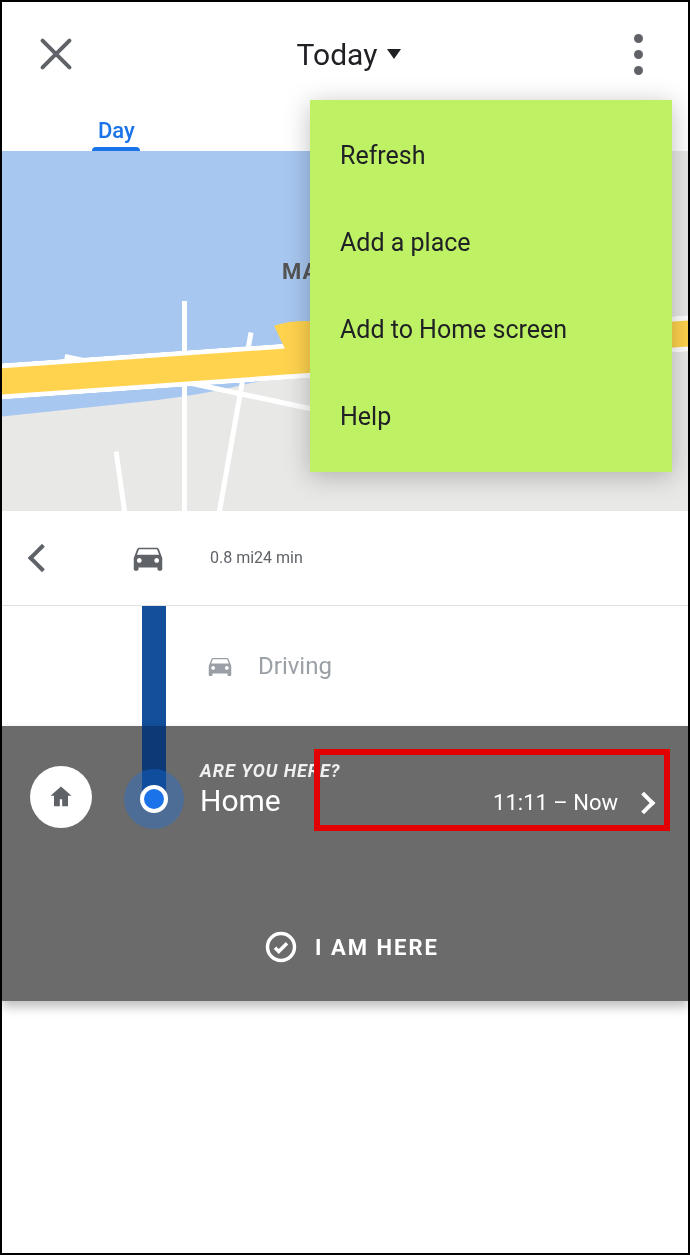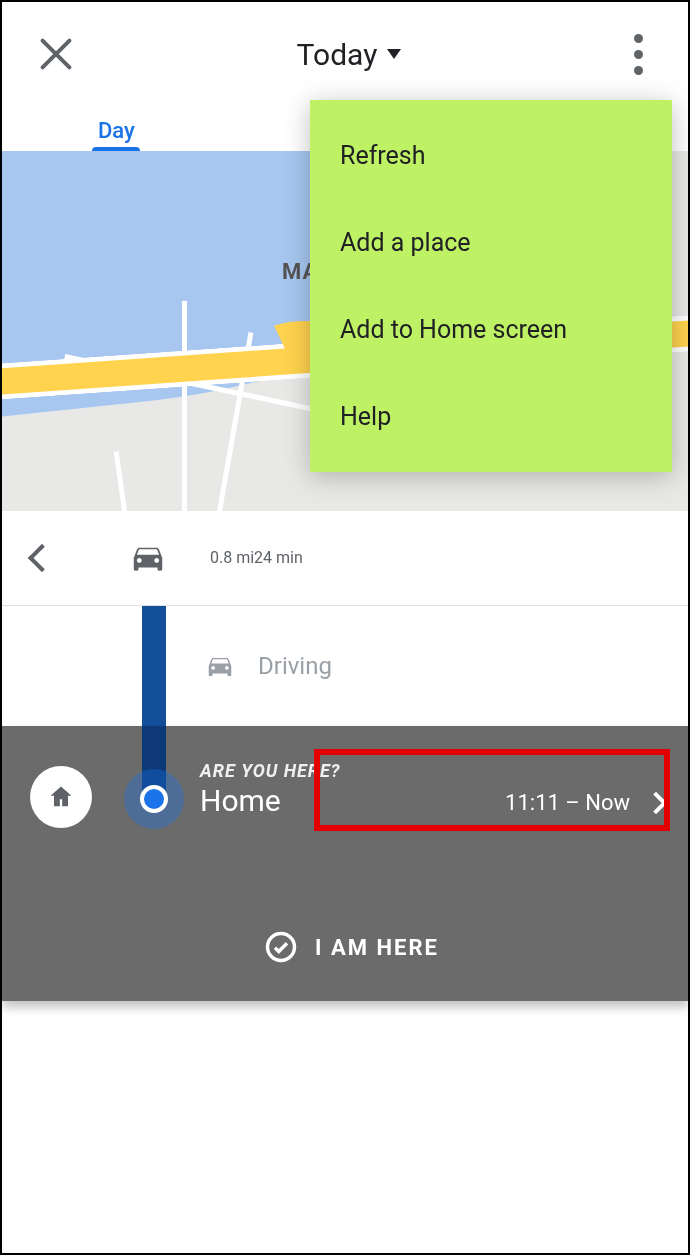--- a/index.html
+++ b/index.html
@@ -264,21 +264,21 @@
     letter-spacing: 1px;
     font-weight: 700;
     opacity: .9;
   }
   .home-lbl {
     font-size: 30px;
     margin-top: 2px;
   }
   .time-chev {
     position: absolute;
-    right: 24px;
+    right: 36px;
     top: 64px;
     display: flex;
     align-items: center;
     gap: 18px;
     font-size: 22px;
     cursor: pointer;
   }
   .chev-right {
     width: 16px; height: 16px;
     border-right: 4px solid #fff;

